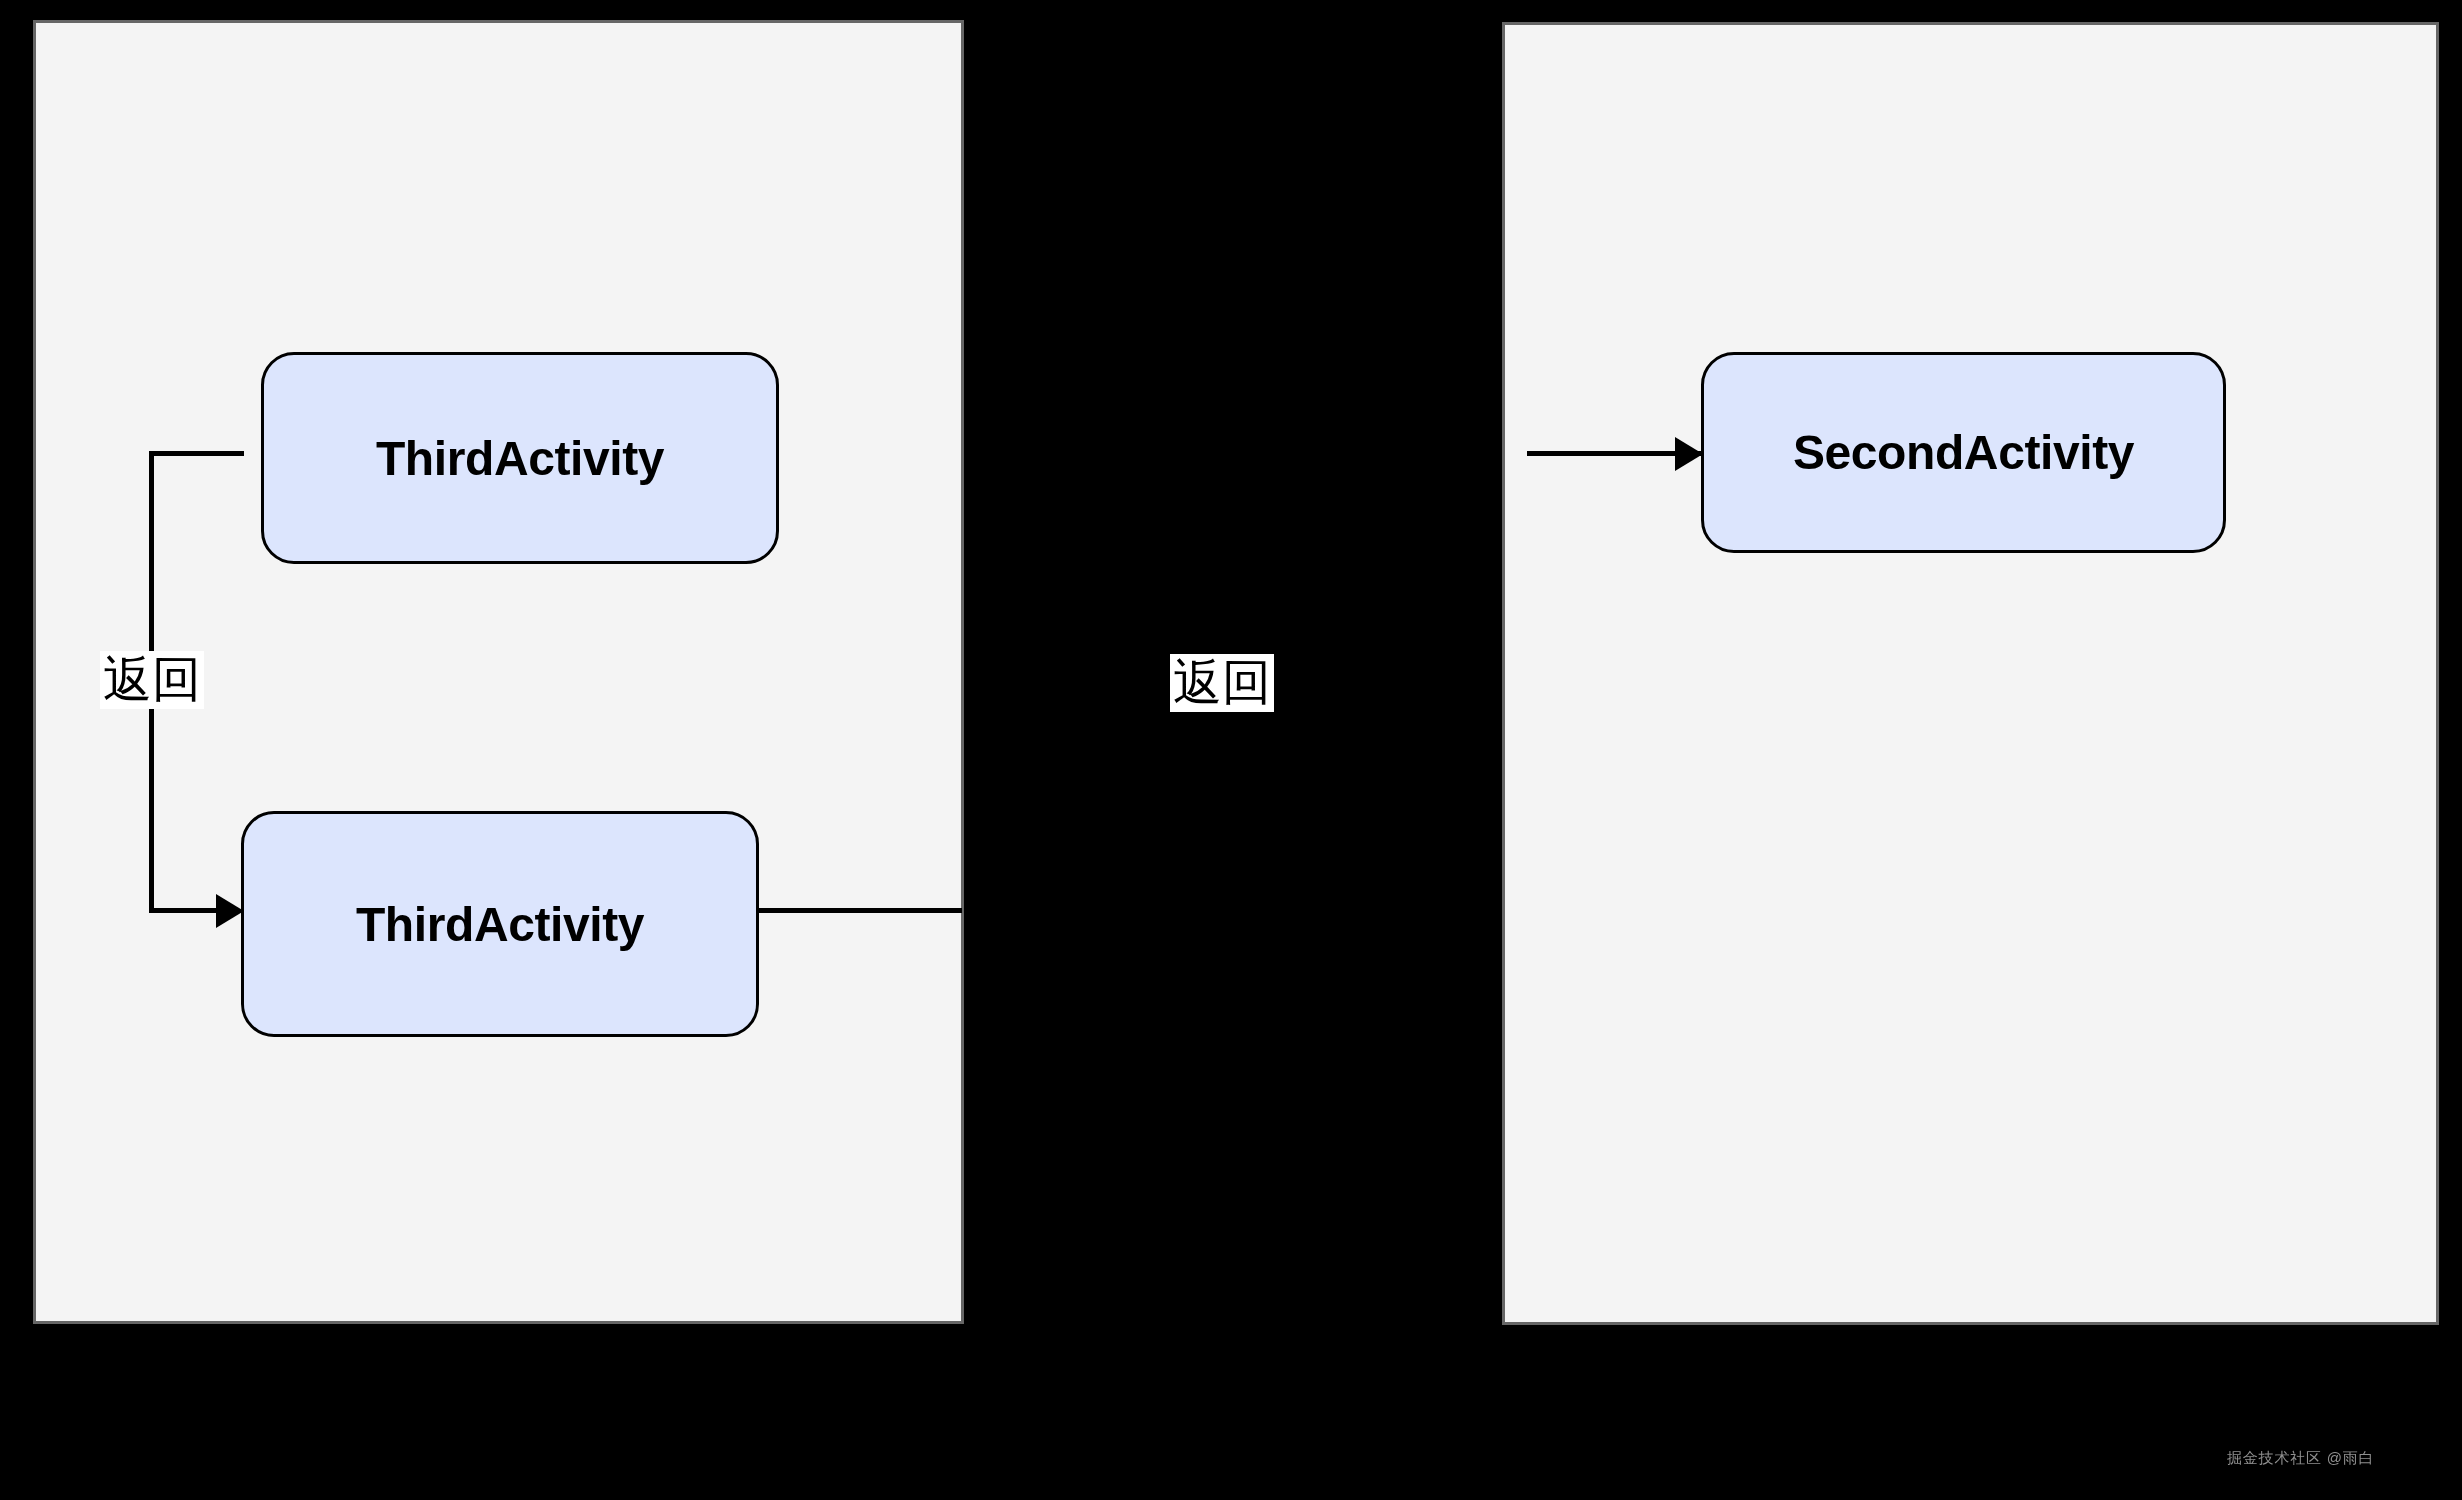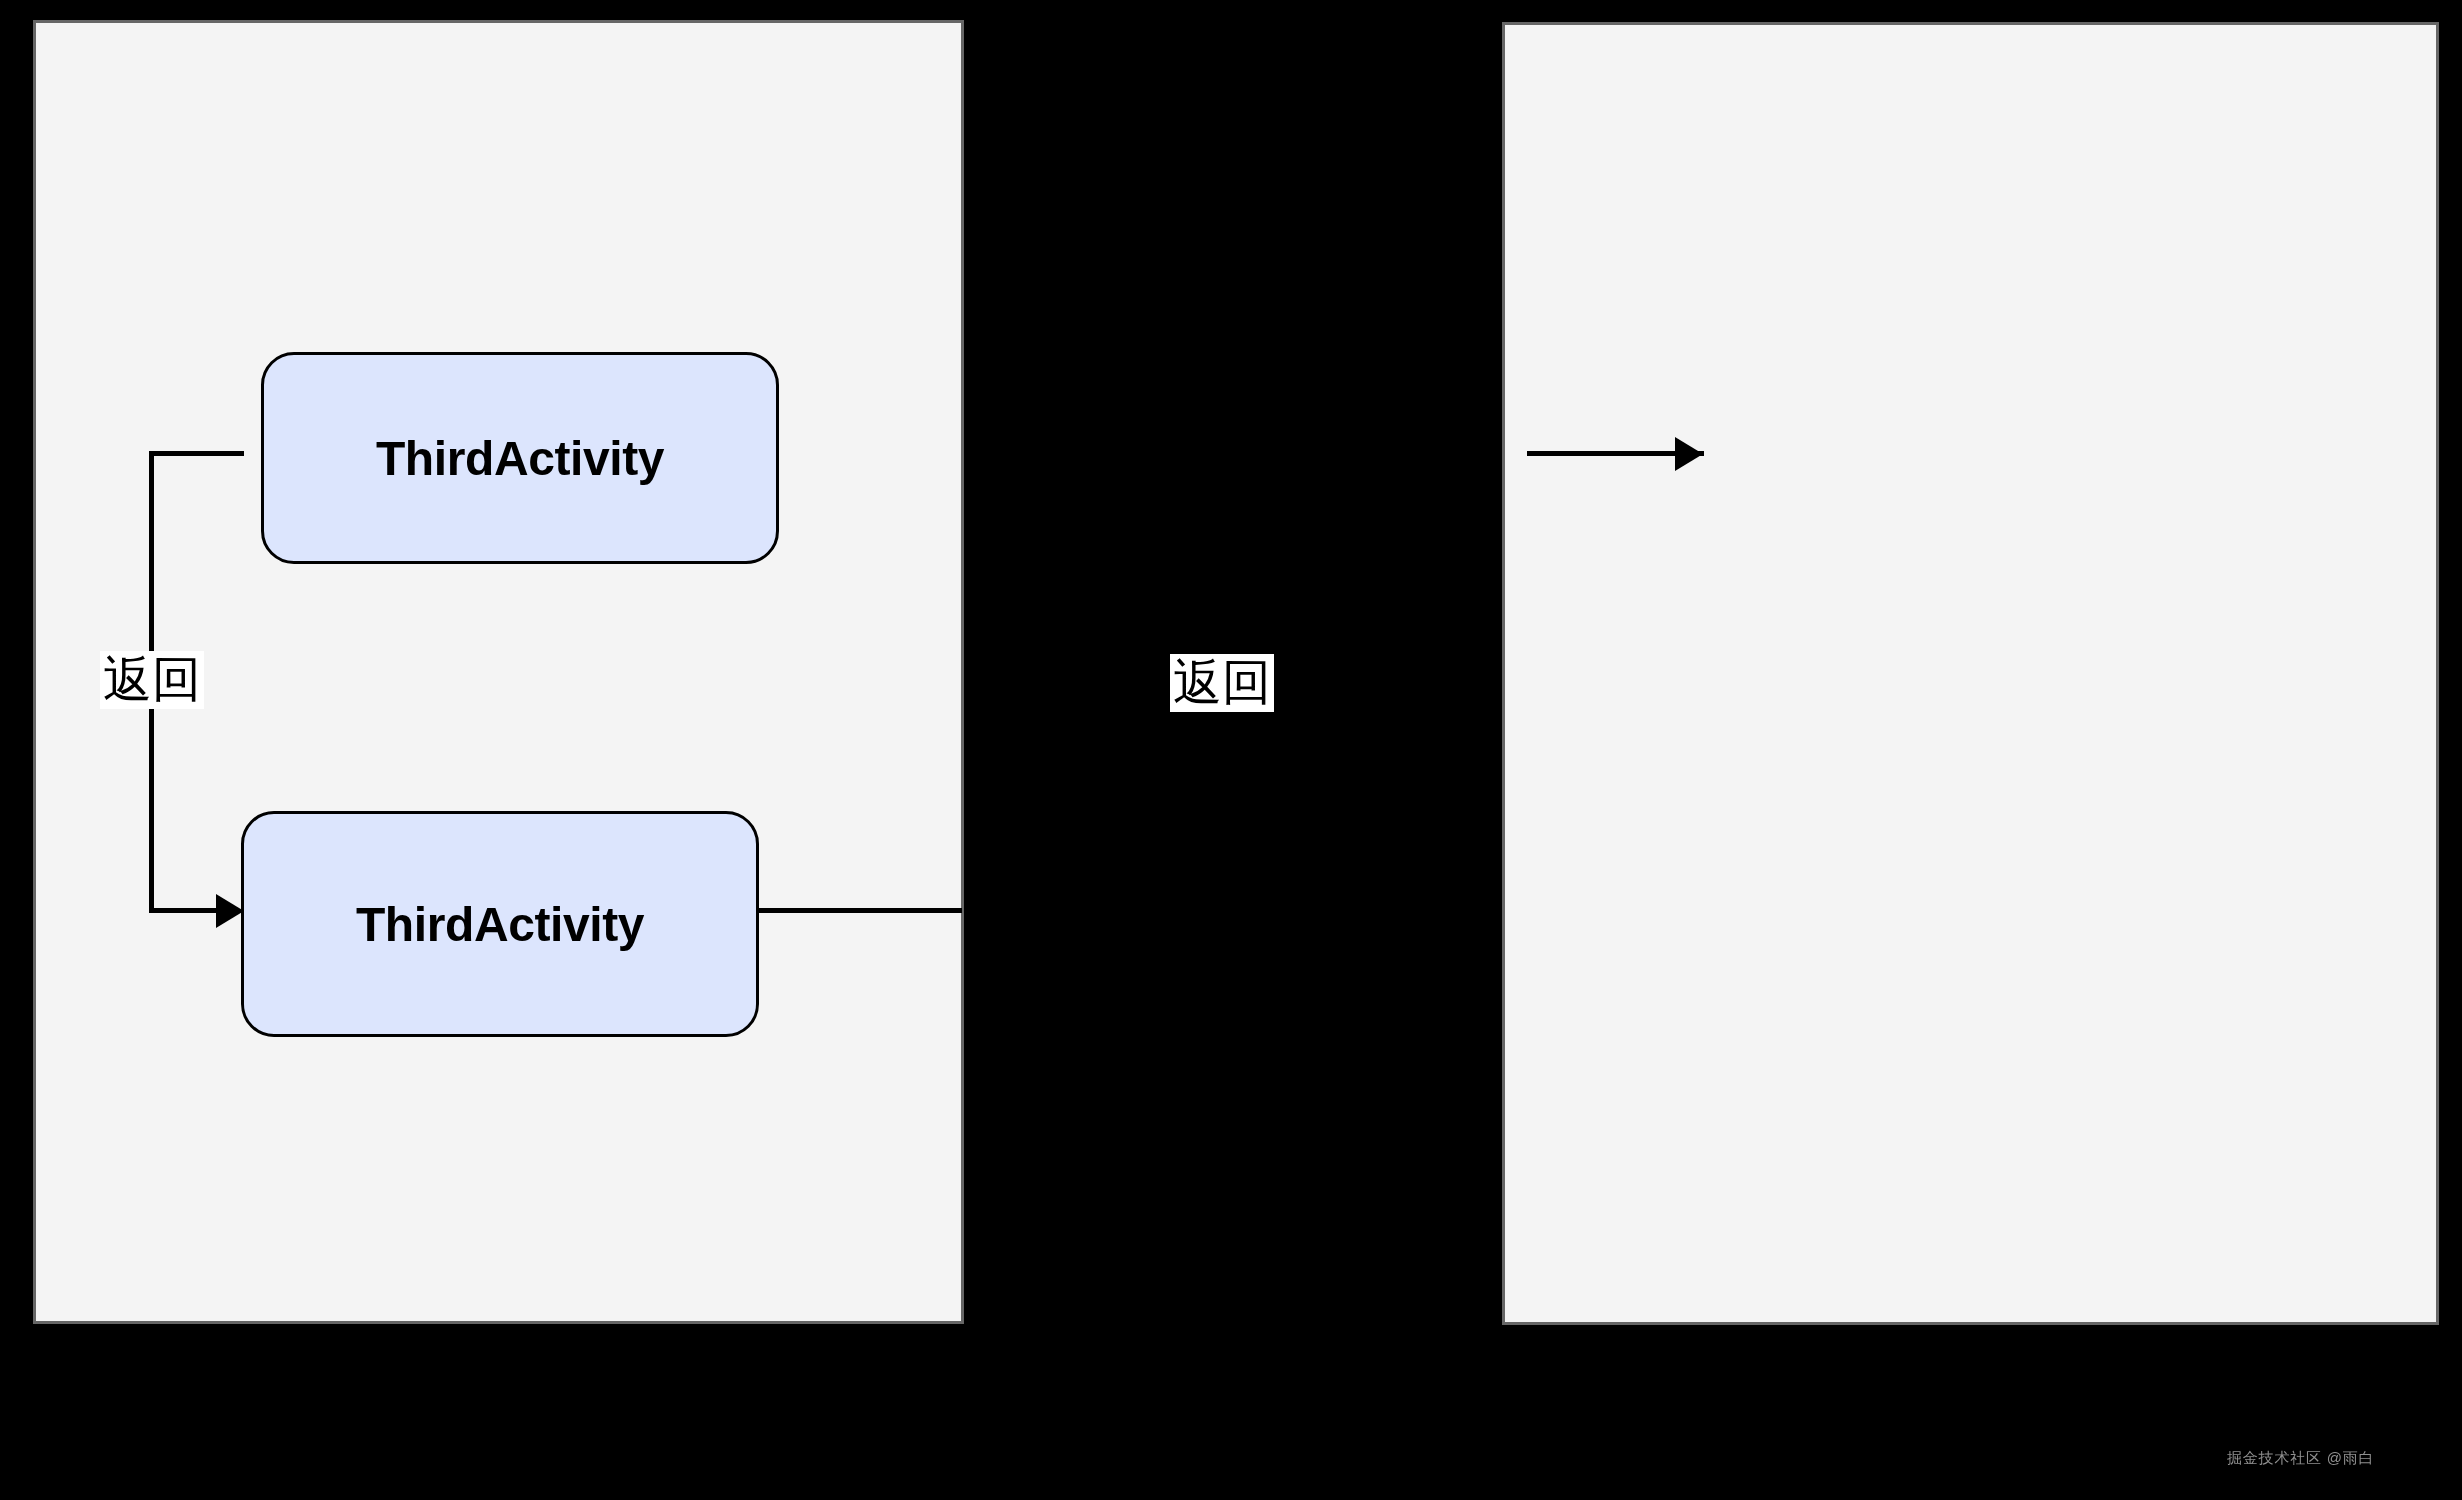--- a/index.html
+++ b/index.html
@@ -177,20 +177,23 @@
   <div id="arrow-second" class="arrowhead"></div>
 
   <div id="node-third" class="node">
     <span class="node-label">ThirdActivity</span>
   </div>
 
   <div id="node-first" class="node">
     <span class="node-label">ThirdActivity</span>
   </div>
 
+  <div id="node-second" class="node">
+    <span class="node-label">SecondActivity</span>
+  </div>
 
   <div id="label-left-return" class="edge-label">返回</div>
   <div id="label-center-return" class="edge-label">返回</div>
 
   <div id="watermark">掘金技术社区 @雨白</div>
 
 </div>
 
 
 </body></html>

